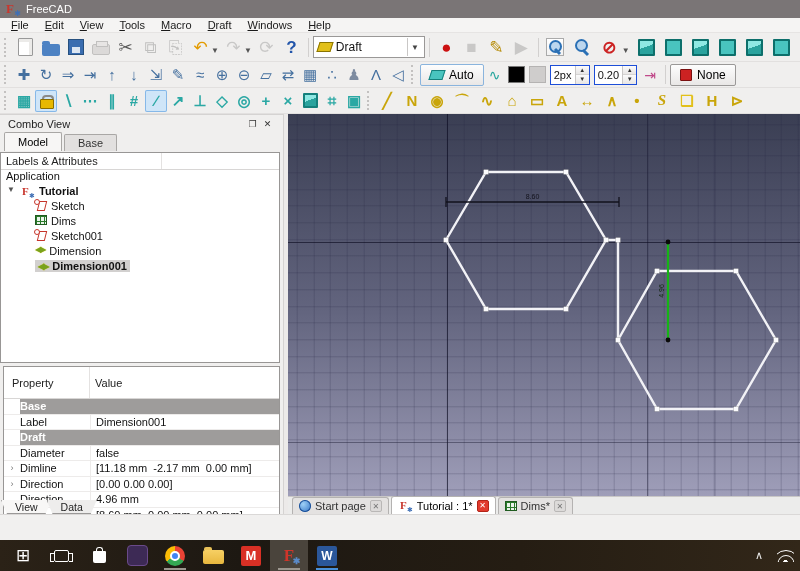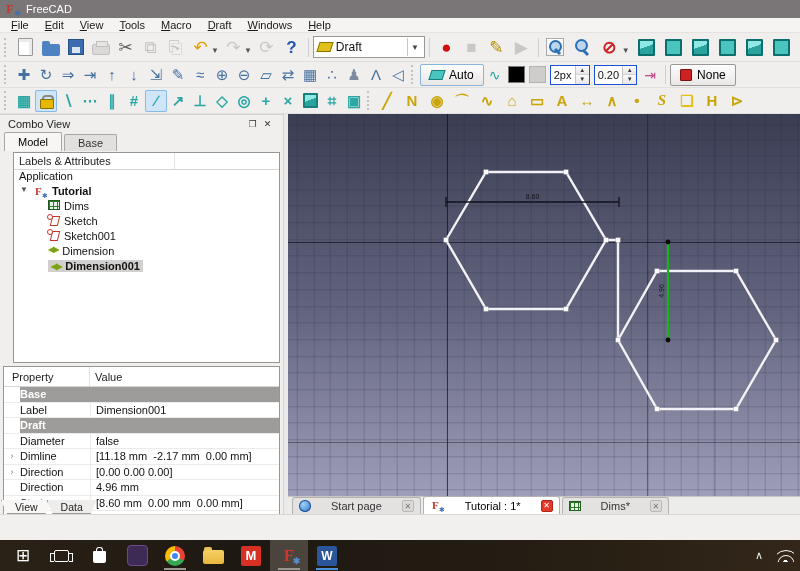--- a/index.html
+++ b/index.html
@@ -69,38 +69,38 @@
   .spin .sparr span:first-child{border-bottom:1px solid #d5d3d2}
 
   
   #combo-view{position:absolute;top:114px;left:0;width:284px;height:400px;background:#f0efee;border-top:1px solid #d5d3d2;border-right:1px solid #d5d3d2}
   .cv-title{height:17px;display:flex;align-items:center;padding:0 8px;font-size:11px;color:#222}
   .cv-title .t{flex:1}
   .cv-btn{width:15px;height:13px;display:flex;align-items:center;justify-content:center;font-size:9px;color:#333}
   .cv-tabs{height:19px;display:flex;align-items:flex-end;padding-left:4px}
   .cv-tab{height:17px;padding:0 13px;border:1px solid #a9a7a5;border-bottom:none;background:#e2e0df;display:flex;align-items:center;border-radius:2px 2px 0 0;margin-right:2px;color:#333}
   .cv-tab.active{background:#f7f6f5;height:19px;font-weight:normal;color:#000}
-  #treewrap{position:absolute;top:37px;left:13px;right:3px;height:211px;background:#fff;border:1px solid #989695;overflow:hidden}
+  #treewrap{position:absolute;top:37px;left:0;right:3px;height:211px;background:#fff;border:1px solid #989695;overflow:hidden}
   .tree-header{height:17px;border-bottom:1px solid #d8d6d5;display:flex;align-items:center;padding-left:5px;color:#222;position:relative}
   .tree-header::after{content:"";position:absolute;left:160px;top:0;bottom:0;width:1px;background:#e4e2e1}
   .tree-row{height:15px;display:flex;align-items:flex-start;padding-left:5px;gap:4px}
   .tree-row .chev{width:10px;color:#555;font-size:8px;text-align:center}
   .tree-row.ind{padding-left:34px}
   .selbg{display:flex;align-items:center;gap:4px;background:#d2d0cf;padding:0 3px;font-weight:bold}
   .bold{font-weight:bold}
   .ic-table{width:12px;height:10px;border:1px solid #205c20;background-image:linear-gradient(#2a7a2a 1px,transparent 1px),linear-gradient(90deg,#2a7a2a 1px,transparent 1px);background-size:4px 5px;background-color:#eaf3ea;flex:0 0 auto}
   .ic-sketch{width:12px;height:12px;position:relative;flex:0 0 auto}
   .ic-sketch::before{content:"";position:absolute;inset:1px 1px 1px 3px;border:1.5px solid #c6352b;transform:skewX(-14deg)}
   .ic-sketch::after{content:"";position:absolute;width:4px;height:4px;border-radius:50%;border:1.5px solid #c6352b;left:-1px;top:-1px;background:#fff}
   .ic-dim{flex:0 0 auto;font-size:8px;letter-spacing:-1px;color:#7aa21c;text-shadow:0 0 1px #d6c91f}
   .ic-dim::before{content:"◀▶"}
 
   
   #props{position:absolute;top:251px;left:3px;right:3px;height:170px;background:#fff;border:1px solid #989695;overflow:hidden}
-  .phead{display:flex;height:20px;border-bottom:1px solid #d8d6d5;align-items:center;color:#222}
+  .phead{display:flex;height:32px;border-bottom:1px solid #d8d6d5;align-items:center;color:#222}
   .phead .h1{width:86px;padding-left:8px;border-right:1px solid #e4e2e1;height:100%;display:flex;align-items:center}
   .phead .h2{flex:1;padding-left:5px}
   .prow{display:flex;height:15.5px;align-items:center;border-bottom:1px solid #edebea}
   .gut{width:16px;height:100%;display:flex;align-items:center;justify-content:center;color:#777;font-size:9px}
   .exp .gut::before{content:"›"}
   .plabel{width:70px;color:#111;overflow:hidden}
   .pvalue{flex:1;height:100%;display:flex;align-items:center;padding-left:5px;border-left:1px solid #edebea;color:#111;white-space:pre}
   .prow.group{background:#9e9c9b}
   .prow.group .gut{background:#fff}
   .prow.group .plabel{color:#fff;font-weight:bold;width:auto}
@@ -117,21 +117,21 @@
       repeating-linear-gradient(90deg, rgba(28,28,58,.20) 0 1px, transparent 1px 16.7px),
       repeating-linear-gradient(0deg, rgba(28,28,58,.20) 0 1px, transparent 1px 16.7px),
       linear-gradient(180deg,var(--vt,#3a3e53) 0%, #63657f 52%, var(--vb,#9f9eb9) 100%);
     background-position:8.7px 0,0 11.3px,0 0}
   .gline{position:absolute;background:rgba(18,18,42,.42)}
   .gline.axis{background:rgba(10,10,30,.62)}
   #viewport svg{position:absolute;left:0;top:0}
 
   
   #mdibar{position:absolute;left:288px;top:496px;width:512px;height:18px;background:#ececeb;border-top:1px solid #c9c7c6;display:flex;align-items:flex-end;padding-left:4px}
-  .mtab{height:17px;display:flex;align-items:center;gap:20px;padding:0 6px;border:1px solid #b4b2b1;border-bottom:none;background:#e4e2e1;border-radius:3px 3px 0 0;margin-right:2px;font-size:11px;color:#333}
+  .mtab{height:17px;display:flex;align-items:center;gap:4px;padding:0 6px;border:1px solid #b4b2b1;border-bottom:none;background:#e4e2e1;border-radius:3px 3px 0 0;margin-right:2px;font-size:11px;color:#333}
   .mtab.active{background:#fff;height:18px;color:#000}
   .mclose{width:12px;height:12px;border-radius:2px;background:#dcdad9;border:1px solid #b9b7b6;color:#777;font-size:8px;display:flex;align-items:center;justify-content:center}
   .mclose.red{background:#e23b2e;border-color:#b32418;color:#fff}
   .ic-globe{width:12px;height:12px;border-radius:50%;background:radial-gradient(circle at 35% 35%,#9fd1f7,#2e6fc2);box-shadow:inset 0 0 0 1px #1c4f96;flex:0 0 auto}
   .fcicon.sm{transform:scale(.85)}
 
   
   #statusbar{position:absolute;top:514px;left:0;right:0;height:26px;background:#f1f0ef;border-top:1px solid #dad8d7}
   #taskbar{position:absolute;top:540px;left:0;right:0;height:31px;background:linear-gradient(90deg,#2b2217,#1d1812 30%,#251d13 65%,#322719);display:flex;align-items:center;padding-left:4px}
   .tcell{width:38px;height:31px;display:flex;align-items:center;justify-content:center;position:relative;flex:0 0 auto}
@@ -357,26 +357,26 @@
     <div class="tree-header">Labels &amp; Attributes</div>
     <div class="tree-row">
       <span>Application</span>
     </div>
     <div class="tree-row">
       <span class="chev">▼</span>
       <span class="fcicon sm"></span>
       <span class="bold">Tutorial</span>
     </div>
     <div class="tree-row ind">
+      <span class="ic-sketch"></span>
+      <span>Sketch</span>
+    </div>
+    <div class="tree-row ind">
       <span class="ic-table"></span>
       <span>Dims</span>
-    </div>
-    <div class="tree-row ind">
-      <span class="ic-sketch"></span>
-      <span>Sketch</span>
     </div>
     <div class="tree-row ind">
       <span class="ic-sketch"></span>
       <span>Sketch001</span>
     </div>
     <div class="tree-row ind">
       <span class="ic-dim"></span>
       <span>Dimension</span>
     </div>
     <div class="tree-row ind">

